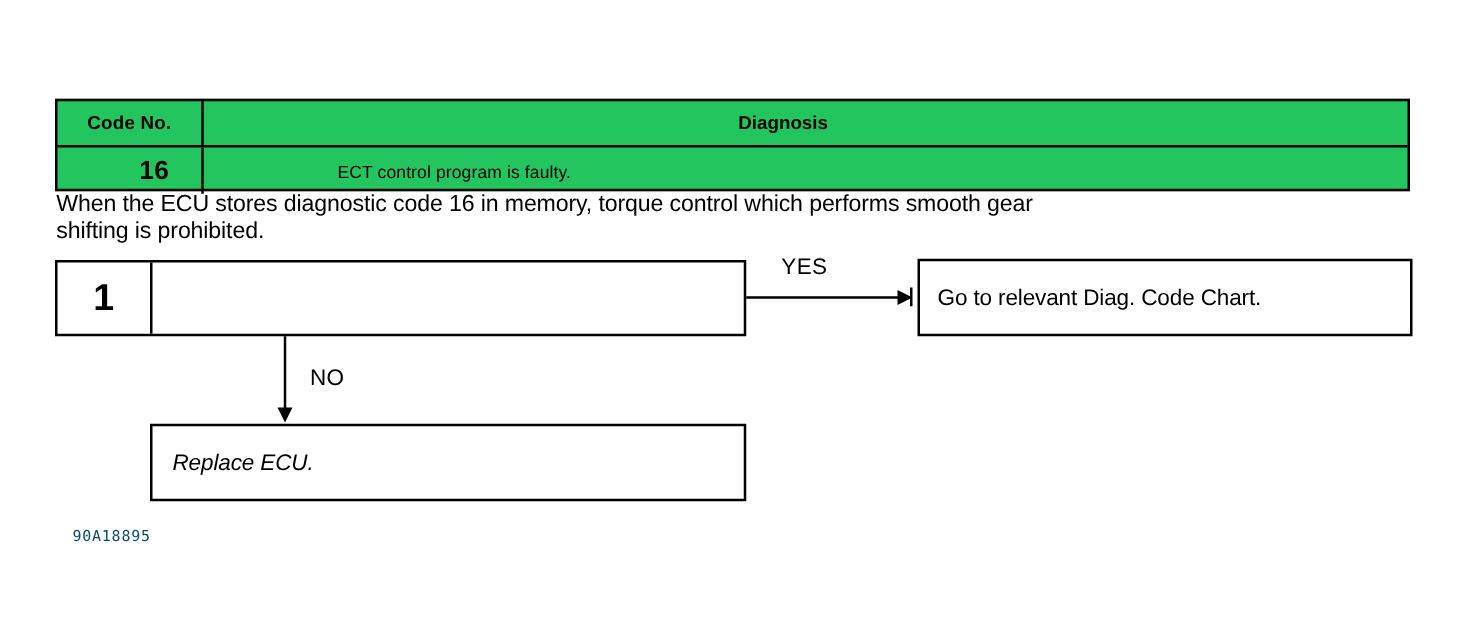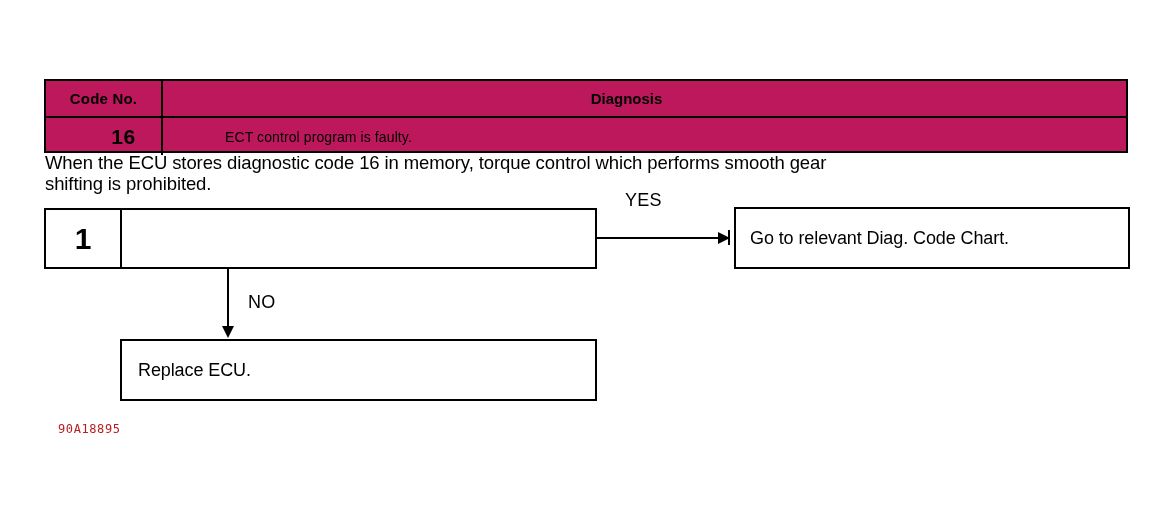--- a/index.html
+++ b/index.html
@@ -25,21 +25,21 @@
 
   
   .code-table {
     position: absolute;
     left: 44px;
     top: 79px;
     width: 1084px;
     height: 74px;
     border: 2px solid #000;
     box-sizing: border-box;
-    background: #be185d;
+    background: #22c55e;
   }
   .code-table .row {
     position: absolute;
     left: 0;
     width: 100%;
     height: 37px;
     box-sizing: border-box;
   }
   .code-table .row-head { top: 0; border-bottom: 2px solid #000; }
   .code-table .row-body { top: 37px; }
@@ -81,20 +81,21 @@
   .code-value {
     font-size: 21px;
     font-weight: bold;
     letter-spacing: 0.5px;
     margin-left: 40px;
   }
   .diag-value {
     font-size: 14px;
     padding-left: 62px;
     letter-spacing: 0.1px;
+    margin-left: 45px;
   }
 
   
   .intro {
     position: absolute;
     left: 45px;
     top: 152px;
     width: 1090px;
     font-size: 18.5px;
     line-height: 21px;
@@ -166,20 +167,21 @@
     top: 339px;
     width: 477px;
     height: 62px;
     display: flex;
     align-items: center;
   }
   .replace-text {
     font-size: 18px;
     padding-left: 16px;
     letter-spacing: -0.1px;
+    font-style: italic;
   }
 
   
   .h-line {
     position: absolute;
     left: 597px;
     top: 237px;
     width: 128px;
     height: 2px;
     background: #000;
@@ -218,32 +220,32 @@
     border-left: 6px solid transparent;
     border-right: 6px solid transparent;
     border-top: 12px solid #000;
   }
 
   .edge-label {
     position: absolute;
     font-size: 18px;
     letter-spacing: 0.3px;
   }
-  .label-yes { left: 625px; top: 190px; }
+  .label-yes { left: 625px; top: 203px; }
   .label-no  { left: 248px; top: 292px; }
 
   
   .fig-id {
     position: absolute;
     left: 58px;
     top: 422px;
     font-family: "DejaVu Sans Mono", monospace;
     font-size: 12px;
     letter-spacing: 0.6px;
-    color: #b91c1c;
+    color: #0c4a6e;
   }
 </style>
 </head>
 <body>
 
 <div id="page">
 
   <div class="code-table">
 
     <div class="row row-head">

